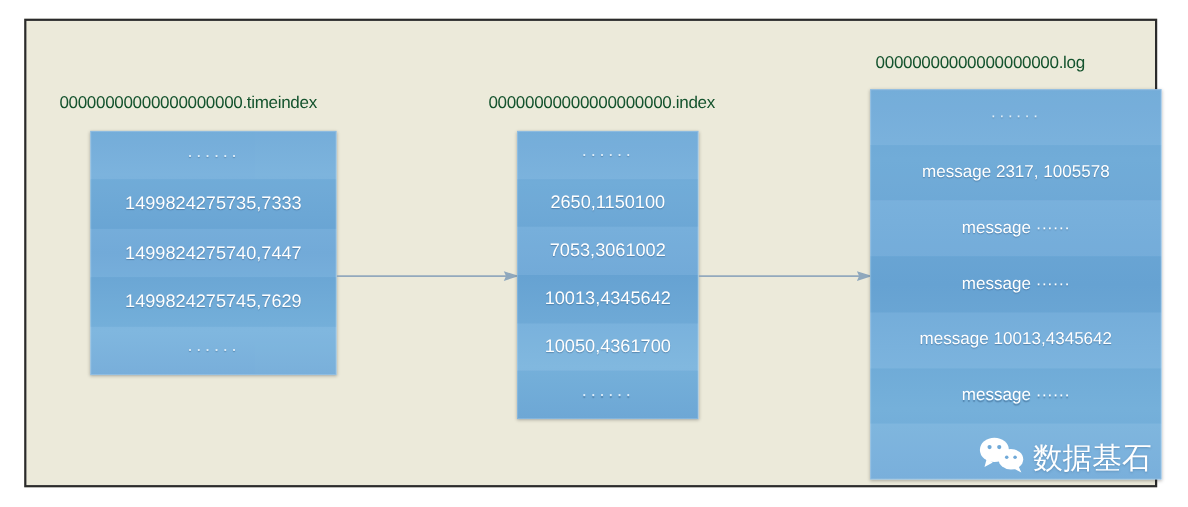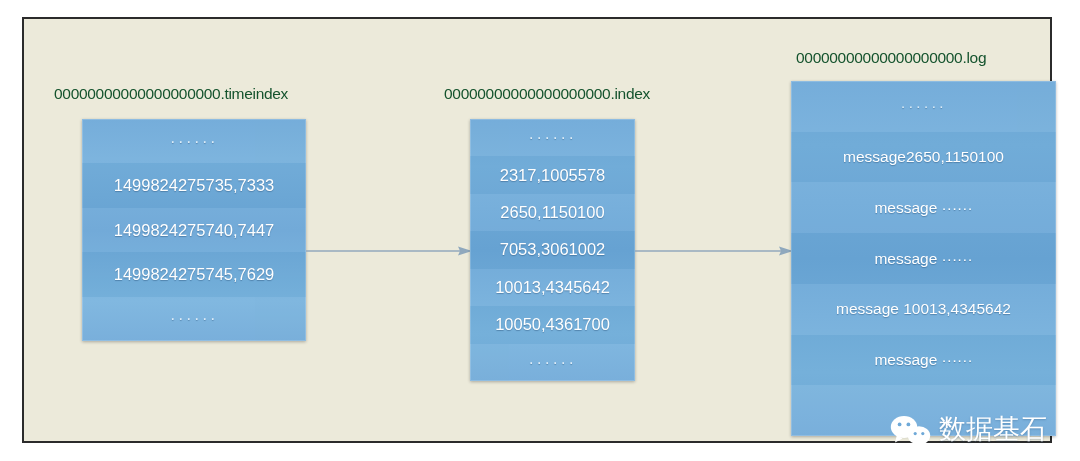--- a/index.html
+++ b/index.html
@@ -109,23 +109,23 @@
     height: 12px;
     display: block;
   }
   #arrow-1 { left: 282px; top: 226px; width: 166px; }
   #arrow-2 { left: 611px; top: 226px; width: 158px; }
 
   
   .watermark {
     position: absolute;
     left: 866px;
-    top: 396px;
+    top: 378px;
     display: flex;
-    align-items: flex-start;
+    align-items: flex-end;
     gap: 7px;
     pointer-events: none;
   }
   .watermark-text {
     color: #ffffff;
     font-size: 27px;
     font-family: "DejaVu Sans", sans-serif;
     line-height: 1;
     text-shadow: 0 1px 2px rgba(40,80,120,0.35);
   }
@@ -149,39 +149,38 @@
 
     <svg class="arrow" id="arrow-1" viewBox="0 0 166 12" preserveAspectRatio="none">
       <line x1="0" y1="6" x2="156" y2="6" stroke="#93a9bd" stroke-width="1.6"></line>
       <polygon points="166,6 152,1.6 154,6 152,10.4" fill="#8fa8bd"></polygon>
     </svg>
 
     <div class="column" id="col-index">
       <div class="column-label">00000000000000000000.index</div>
       <div class="stack">
         <div class="stack-row ellipsis">······</div>
-        <div class="stack-row">2317,1005578</div>
         <div class="stack-row">2650,1150100</div>
         <div class="stack-row">7053,3061002</div>
         <div class="stack-row">10013,4345642</div>
         <div class="stack-row">10050,4361700</div>
         <div class="stack-row ellipsis">······</div>
       </div>
     </div>
 
     <svg class="arrow" id="arrow-2" viewBox="0 0 158 12" preserveAspectRatio="none">
       <line x1="0" y1="6" x2="148" y2="6" stroke="#93a9bd" stroke-width="1.6"></line>
       <polygon points="158,6 144,1.6 146,6 144,10.4" fill="#8fa8bd"></polygon>
     </svg>
 
     <div class="column" id="col-log">
       <div class="column-label">00000000000000000000.log</div>
       <div class="stack">
         <div class="stack-row ellipsis">······</div>
-        <div class="stack-row">message2650,1150100</div>
+        <div class="stack-row">message 2317, 1005578</div>
         <div class="stack-row">message ······</div>
         <div class="stack-row">message ······</div>
         <div class="stack-row">message 10013,4345642</div>
         <div class="stack-row">message ······</div>
         <div class="stack-row"></div>
       </div>
     </div>
 
     <div class="watermark">
       <svg width="42" height="33" viewBox="0 0 42 33">

